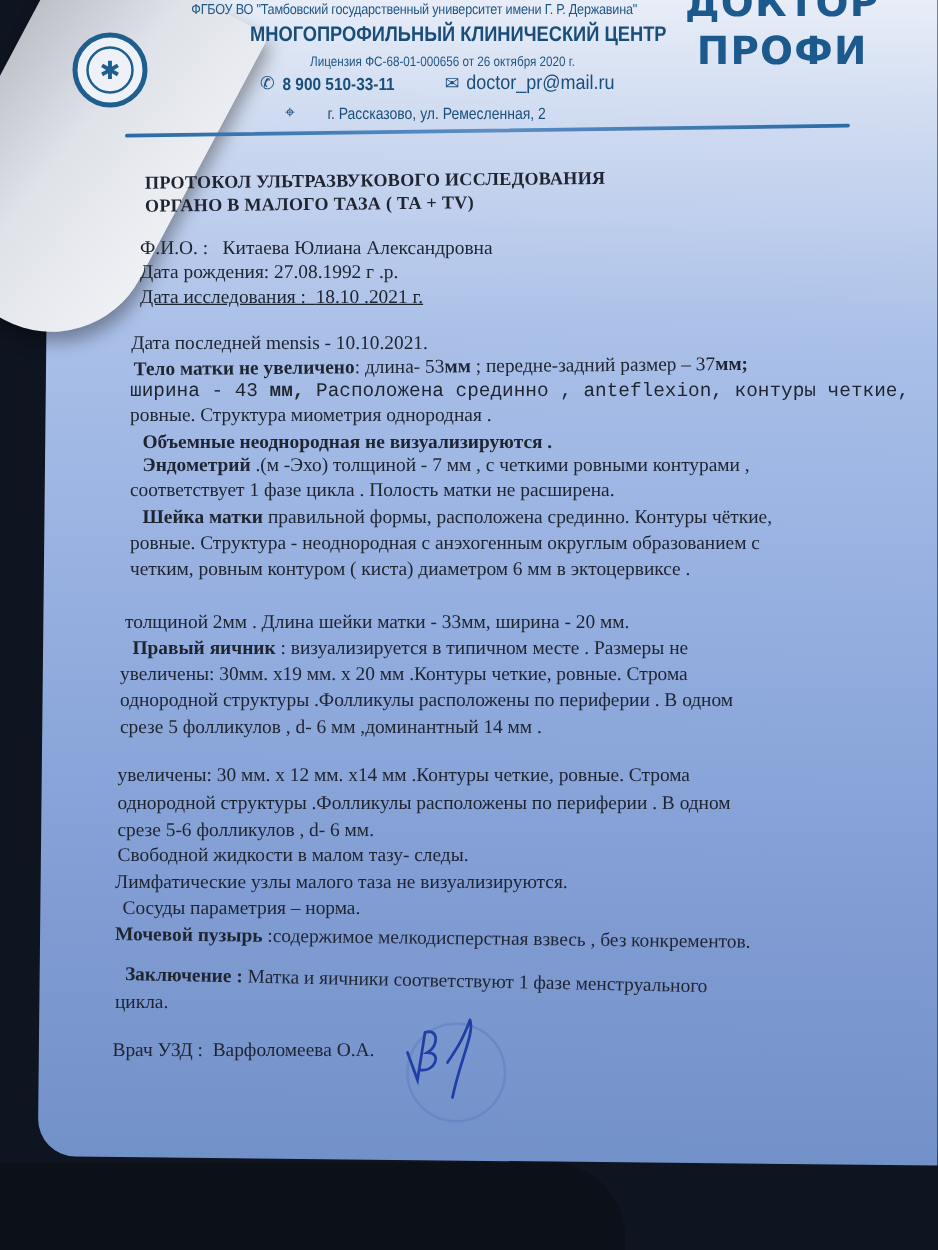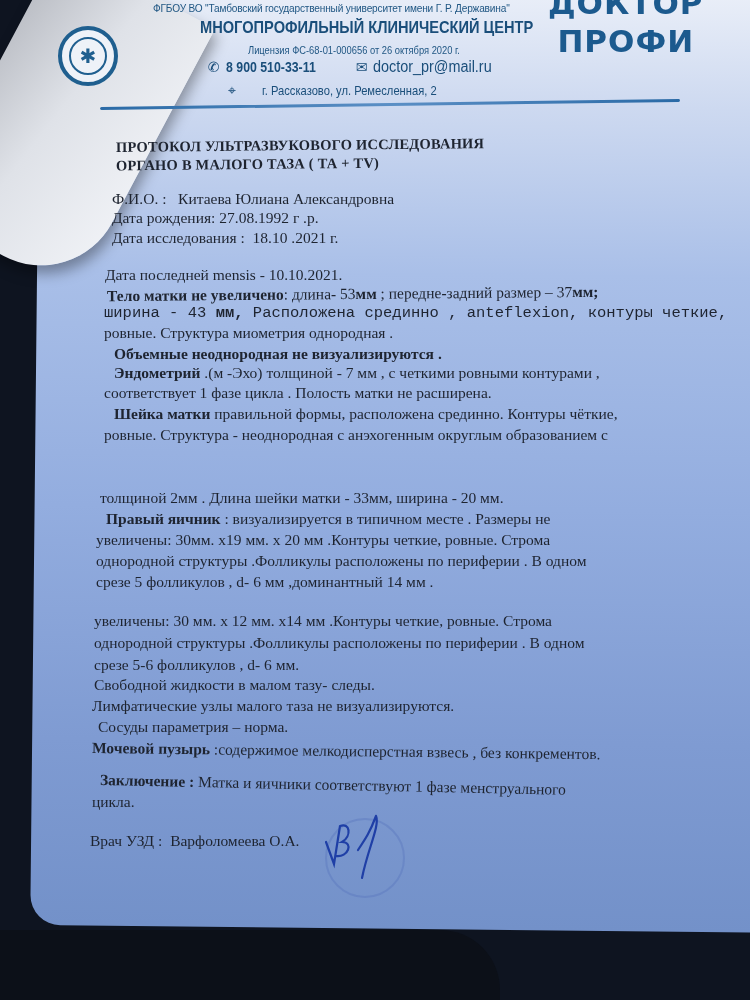--- a/index.html
+++ b/index.html
@@ -137,21 +137,21 @@
 <div class="doc">
   <div class="line title" style="left:116px; top:137px; transform:rotate(-0.6deg);">ПРОТОКОЛ  УЛЬТРАЗВУКОВОГО ИССЛЕДОВАНИЯ</div>
   <div class="line title" style="left:116px; top:156px; transform:rotate(-0.6deg);">ОРГАНО В  МАЛОГО ТАЗА ( ТА + TV)</div>
 
   <div class="line" style="left:112px; top:190px;">
     <span>Ф.И.О. :</span>&nbsp;&nbsp;&nbsp;<span>Китаева Юлиана Александровна</span>
   </div>
   <div class="line" style="left:112px; top:209px;">
     <span>Дата рождения:</span> <span>27.08.1992 г .р.</span>
   </div>
-  <div class="line" style="left:112px; top:229px;">
+  <div class="line" style="left:112px; top:229px;text-decoration:underline;">
     <span>Дата исследования :</span>&nbsp;&nbsp;<span>18.10 .2021 г.</span>
   </div>
 
   <div class="line" style="left:105px; top:266px;">Дата последней mensis -  10.10.2021.</div>
   <div class="line" style="left:107px; top:285px; transform:rotate(-0.5deg);">
     <b>Тело матки не увеличено</b><span>: длина- 53</span><b>мм</b><span> ; передне-задний размер –   37</span><b>мм;</b>
   </div>
   <div class="line" style="left:104px; top:304px;font-family:Liberation Mono, monospace;">
     <span>ширина - 43 </span><b>мм,</b><span>   Расположена срединно , anteflexion, контуры четкие,</span>
   </div>
@@ -159,20 +159,21 @@
   <div class="line" style="left:114px; top:345px;"><b>Объемные неоднородная не визуализируются .</b></div>
   <div class="line" style="left:114px; top:364px;">
     <b>Эндометрий</b><span> .(м -Эхо)  толщиной  - 7 мм , с четкими ровными контурами  ,</span>
   </div>
   <div class="line" style="left:104px; top:384px;">соответствует 1 фазе цикла . Полость матки не расширена.</div>
 
   <div class="line" style="left:114px; top:405px;">
     <b>Шейка матки</b><span>  правильной формы, расположена срединно. Контуры чёткие,</span>
   </div>
   <div class="line" style="left:104px; top:426px;">ровные. Структура - неоднородная с анэхогенным округлым образованием с</div>
+  <div class="line" style="left:104px; top:447px;">четким, ровным контуром ( киста) диаметром  6 мм в эктоцервиксе    .</div>
   <div class="line" style="left:100px; top:489px;">толщиной 2мм . Длина шейки матки -  33мм, ширина - 20 мм.</div>
 
   <div class="line" style="left:106px; top:510px;">
     <b>Правый  яичник</b><span>  : визуализируется  в типичном месте . Размеры не</span>
   </div>
   <div class="line" style="left:96px; top:531px;">увеличены:  30мм. х19 мм. х 20 мм .Контуры четкие, ровные. Строма</div>
   <div class="line" style="left:96px; top:552px;">однородной структуры .Фолликулы расположены по периферии . В одном</div>
   <div class="line" style="left:96px; top:573px;">срезе 5 фолликулов , d- 6 мм ,доминантный  14 мм .</div>
 
   <div class="line" style="left:94px; top:612px;">увеличены: 30 мм. х 12 мм. х14  мм .Контуры четкие, ровные. Строма</div>

